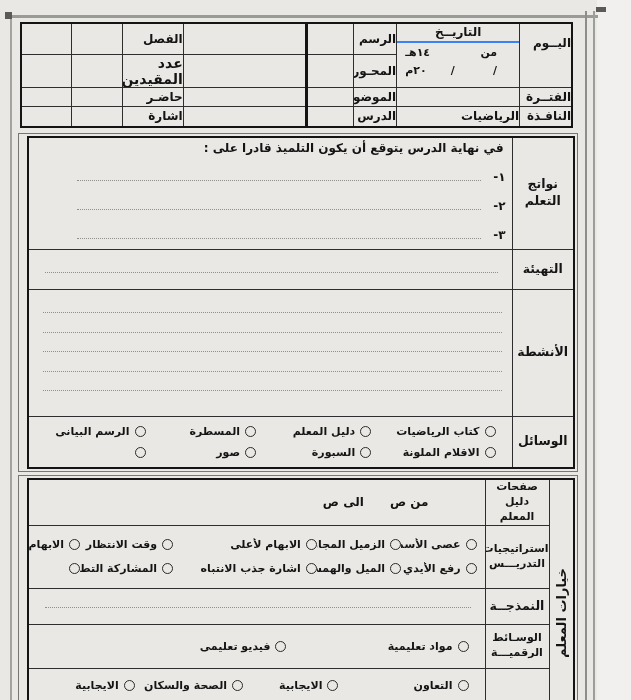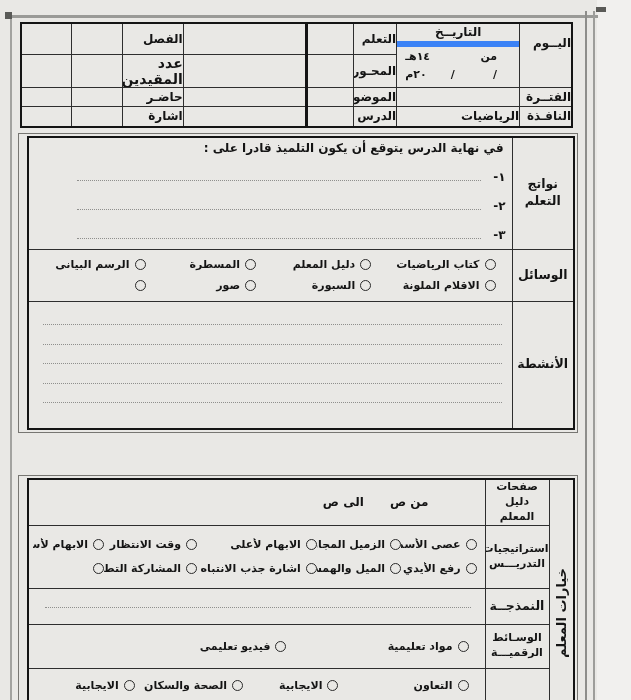--- a/index.html
+++ b/index.html
@@ -21,21 +21,21 @@
   .corner-tr{position:absolute;left:596px;top:7px;width:10px;height:5px;background:#5a5a57;}
 
   table{border-collapse:collapse;table-layout:fixed;}
   td{border:1px solid #2e2e2e;padding:0;font-size:12px;overflow:hidden;}
   .lab{font-weight:700;vertical-align:middle;font-size:12px;}
 
   
   .t1{position:absolute;left:20px;top:22px;width:553px;height:98px;border:2.5px solid #141414;background:#e9e8e5;}
   .t1 .toplab{vertical-align:top;padding-top:12px;}
   .t1 .thickR{border-right:3px solid #141414;}
-  .dhdr{border-bottom:6px solid #3b82f6;font-weight:700;text-align:center;font-size:12px;padding:1px 0 2px;}
+  .dhdr{border-bottom:2px solid #3b82f6;font-weight:700;text-align:center;font-size:12px;padding:1px 0 2px;}
   .dline{display:flex;justify-content:space-between;align-items:center;padding:1px 22px 0 8px;font-weight:700;font-size:11px;height:17px;}
   .slash{white-space:pre;}
 
   
   .sect{position:absolute;border:1px solid #777672;padding:2px;background:#e9e8e5;}
   .s2{left:18px;top:133px;width:554px;}
   .s3{left:18px;top:475px;width:554px;}
   .sect > table{border:2px solid #141414;width:548px;background:#e9e8e5;}
   .rowlab{font-weight:700;text-align:center;vertical-align:middle;font-size:12.5px;white-space:pre-line;line-height:1.35;}
 
@@ -56,21 +56,21 @@
   .toolsline .opt:nth-child(3){flex:0 0 24%;}
   .toolsline .opt:nth-child(4){flex:0 0 24%;}
   .toolswrap{height:50px;}
   .actwrap{display:flex;flex-direction:column;justify-content:space-evenly;height:116px;padding:4px 10px 6px 14px;}
 
   .pageline{display:flex;align-items:center;gap:26px;padding-right:56px;font-weight:700;font-size:12px;height:38px;}
   .stratwrap{height:61px;}
   .stratline{padding:0 8px 0 4px;}
   .stratline .opt:nth-child(1){flex:0 0 17%;}
   .stratline .opt:nth-child(2){flex:0 0 19%;}
-  .stratline .opt:nth-child(3){flex:0 0 27%;}
+  .stratline .opt:nth-child(3){flex:0 0 27%;padding-left:24px;}
   .stratline .opt:nth-child(4){flex:0 0 21%;}
   .stratline .opt:nth-child(5){flex:0 0 16%;}
   .modline{margin:18px 14px 0 16px;}
   .digiwrap{height:42px;}
   .digiline .opt:nth-child(1){flex:0 0 42%;}
   .digiline .opt:nth-child(2){flex:0 0 58%;}
   .issuewrap{height:68px;justify-content:flex-start;padding-top:10px;}
   .issueline .opt:nth-child(1){flex:0 0 30%;}
   .issueline .opt:nth-child(2){flex:0 0 22%;}
   .issueline .opt:nth-child(3){flex:0 0 25%;}
@@ -108,21 +108,21 @@
         <div class="dhdr">التاريــخ</div>
         <div class="dline">
           <span>من</span>
           <span>١٤هـ</span>
         </div>
         <div class="dline">
           <span class="slash">/          /</span>
           <span>٢٠م</span>
         </div>
       </td>
-      <td class="lab">التعلم</td>
+      <td class="lab">الرسم</td>
       <td></td>
       <td class="thickR"></td>
       <td class="lab">الفصل</td>
       <td></td>
       <td></td>
     </tr>
     <tr style="height:23px">
       <td class="lab">المحـور</td>
       <td></td>
       <td class="thickR"></td>
@@ -173,20 +173,38 @@
               <span class="num">-٢</span>
               <div class="dots"></div>
             </div>
             <div class="outitem">
               <span class="num">-٣</span>
               <div class="dots"></div>
             </div>
           </div>
         </td>
       </tr>
+      <tr style="height:40px">
+        <td class="rowlab">التهيئة</td>
+        <td style="vertical-align:top">
+          <div class="dots warmline"></div>
+        </td>
+      </tr>
+      <tr style="height:120px">
+        <td class="rowlab">الأنشطة</td>
+        <td>
+          <div class="actwrap">
+            <div class="dots"></div>
+            <div class="dots"></div>
+            <div class="dots"></div>
+            <div class="dots"></div>
+            <div class="dots"></div>
+          </div>
+        </td>
+      </tr>
       <tr style="height:52px">
         <td class="rowlab">الوسائل</td>
         <td>
           <div class="optcol toolswrap">
             <div class="optline toolsline">
               <span class="opt">
                     <span class="circ"></span>
                     <span>كتاب الرياضيات</span>
                   </span>
               <span class="opt">
@@ -213,32 +231,20 @@
                   </span>
               <span class="opt">
                     <span class="circ"></span>
                     <span>صور</span>
                   </span>
               <span class="opt">
                     <span class="circ"></span>
                     <span></span>
                   </span>
             </div>
-          </div>
-        </td>
-      </tr>
-      <tr style="height:120px">
-        <td class="rowlab">الأنشطة</td>
-        <td>
-          <div class="actwrap">
-            <div class="dots"></div>
-            <div class="dots"></div>
-            <div class="dots"></div>
-            <div class="dots"></div>
-            <div class="dots"></div>
           </div>
         </td>
       </tr>
     </tbody>
       </table>
   </div>
 
   <div class="sect s3">
     <table dir="rtl">
       <colgroup>

